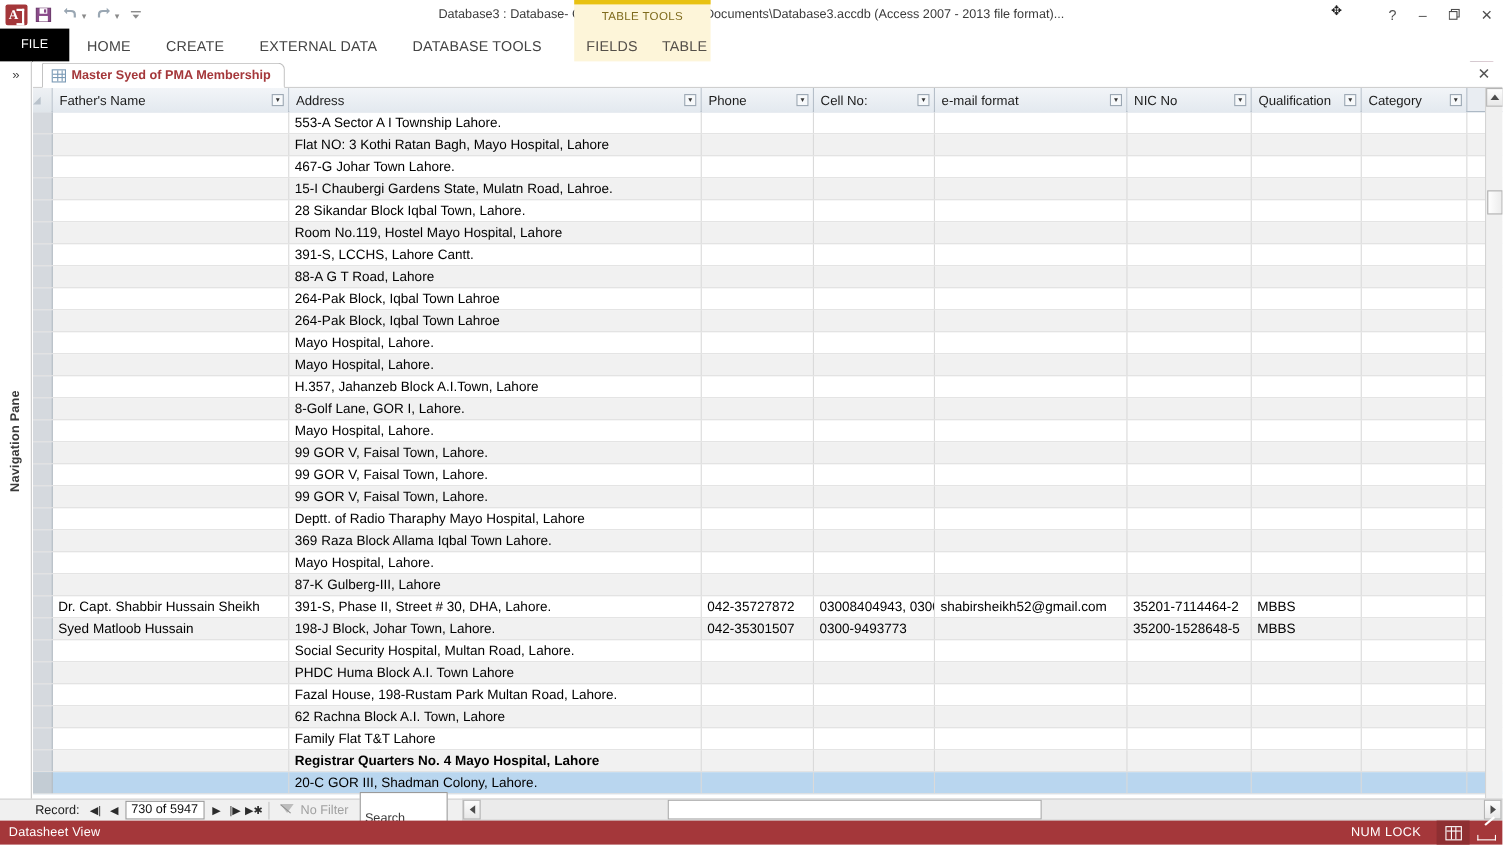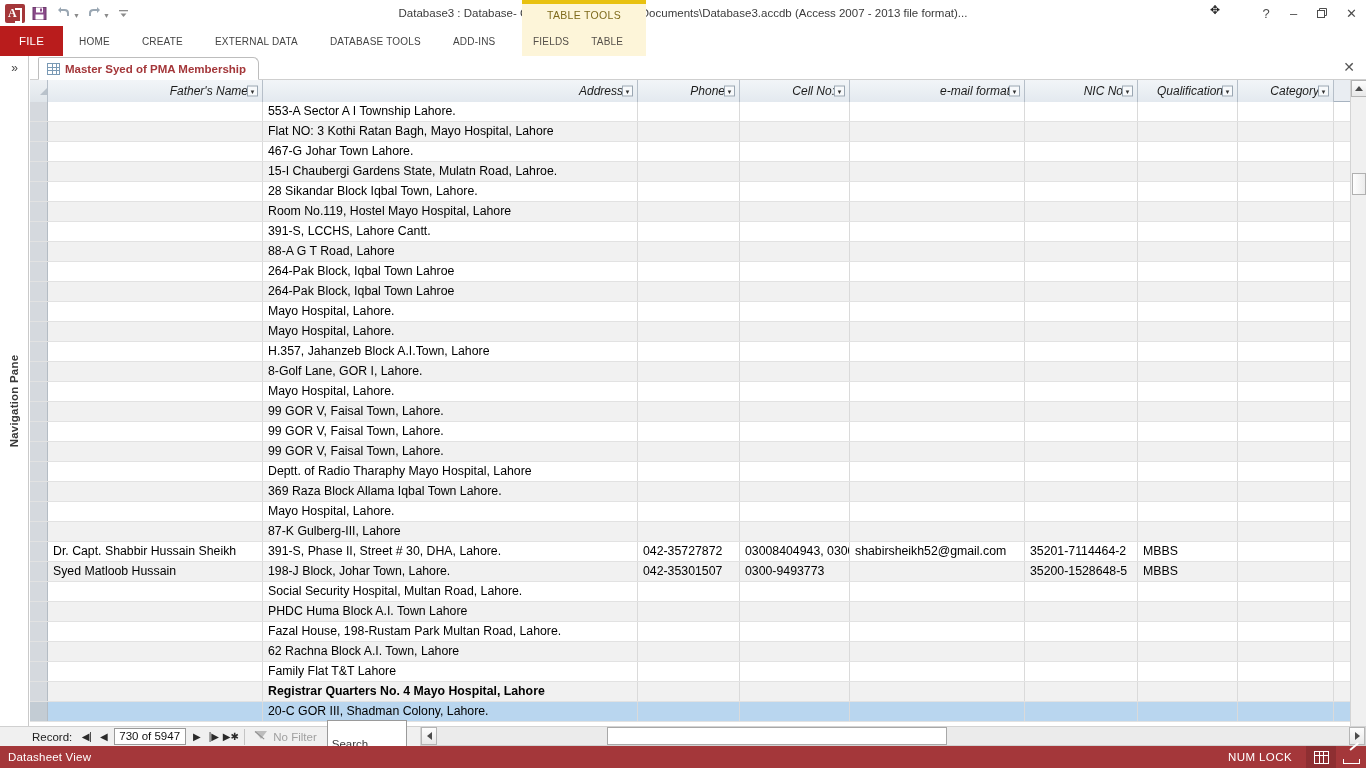--- a/index.html
+++ b/index.html
@@ -81,28 +81,28 @@
   
   .ribbon-bar {
     position: absolute; top: 26px; left: 0;
     width: 1366px; height: 30px;
     background: #ffffff;
   }
   .tabs { display: flex; align-items: stretch; height: 30px; }
   .tab {
     padding: 0 16px;
     display: flex; align-items: center;
-    font-size: 10px;
+    font-size: 13px;
     color: #444444;
     letter-spacing: .2px;
     cursor: default;
     height: 30px;
   }
   .tab.file {
-    background: #b91c1c;
+    background: #000000;
     color: #ffffff;
     padding: 0 19px;
     font-size: 11.5px;
   }
   .tab.ctx { color: #55504a; }
 
   
   .ctx-group {
     position: absolute;
     left: 522px; top: -26px;
@@ -215,30 +215,29 @@
   }
 
   .grid-head {
     display: flex;
     height: 22px;
     background: #e9edf2;
     border-bottom: 1px solid #a7b3c0;
     position: relative;
   }
   .hcell {
-    display: flex; align-items: center; justify-content: flex-end;
+    display: flex; align-items: center; justify-content: flex-start;
     position: relative;
     border-right: 1px solid #b6bfc9;
     font-size: 12px;
     color: #1c1c1c;
     background: linear-gradient(#f2f5f8, #e3e9ef);
     cursor: default;
     flex: none;
     height: 22px;
-    font-style: italic;
   }
   .hcell.selector {
     width: 18px; background: linear-gradient(#eef1f4,#dfe5ea);
     border-right: 1px solid #b6bfc9;
   }
   .hcell .hlabel {
     white-space: nowrap; overflow: hidden; text-overflow: ellipsis;
     padding: 0 14px 0 6px;
   }
   .hcell .hcaret {

